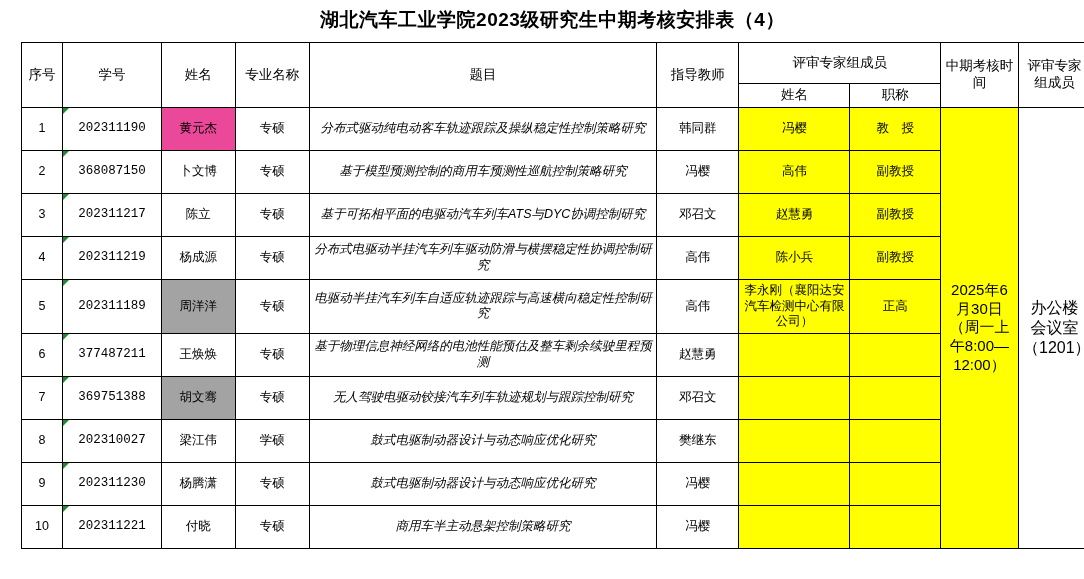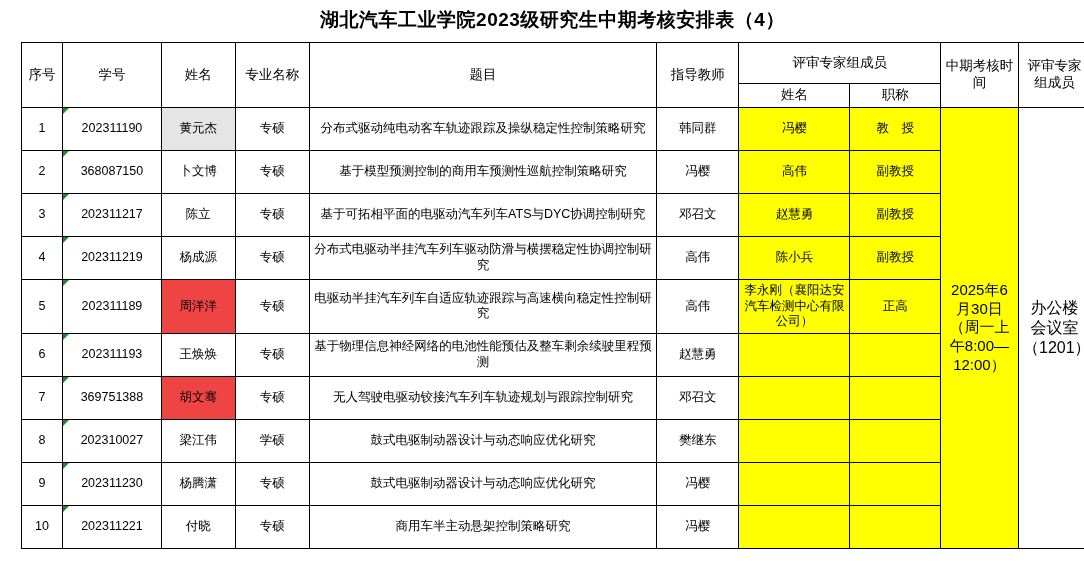--- a/index.html
+++ b/index.html
@@ -53,30 +53,30 @@
   .c-sid   { width: 96px; }
   .c-name  { width: 72px; }
   .c-major { width: 72px; }
   .c-topic { width: 338px; }
   .c-tutor { width: 80px; }
   .c-ename { width: 108px; }
   .c-etitle{ width: 88px; }
   .c-time  { width: 76px; }
   .c-place { width: 70px; }
 
-  td.topic { text-align: center; padding: 4px 8px; }
+  td.topic { text-align: center; padding: 4px 8px; font-style: italic; }
   td.body-row { height: 36px; }
 
   
-  .fill-yellow { background: #e5e5e5; }
-  .fill-orange { background: #ef4444; }
+  .fill-yellow { background: #ec4899; }
+  .fill-orange { background: #a3a3a3; }
   .fill-expert { background: #ffff00; color: #000; }
 
   
-  .mark { position: relative; }
+  .mark { position: relative; font-family: Liberation Mono, monospace; }
   .mark::before {
     content: "";
     position: absolute;
     top: 0; left: 0;
     width: 0; height: 0;
     border-top: 6px solid #1f8a2e;
     border-right: 6px solid transparent;
   }
   .expert-cell {
     font-size: 12.5px;
@@ -182,21 +182,21 @@
         <td class="fill-orange">周洋洋</td>
         <td>专硕</td>
         <td class="topic">电驱动半挂汽车列车自适应轨迹跟踪与高速横向稳定性控制研究</td>
         <td>高伟</td>
         <td class="fill-expert expert-cell">李永刚（襄阳达安汽车检测中心有限公司）</td>
         <td class="fill-expert expert-cell">正高</td>
       </tr>
 
       <tr>
         <td class="body-row">6</td>
-        <td class="mark">202311193</td>
+        <td class="mark">377487211</td>
         <td>王焕焕</td>
         <td>专硕</td>
         <td class="topic">基于物理信息神经网络的电池性能预估及整车剩余续驶里程预测</td>
         <td>赵慧勇</td>
         <td class="fill-expert"></td>
         <td class="fill-expert"></td>
       </tr>
 
       <tr>
         <td class="body-row">7</td>

